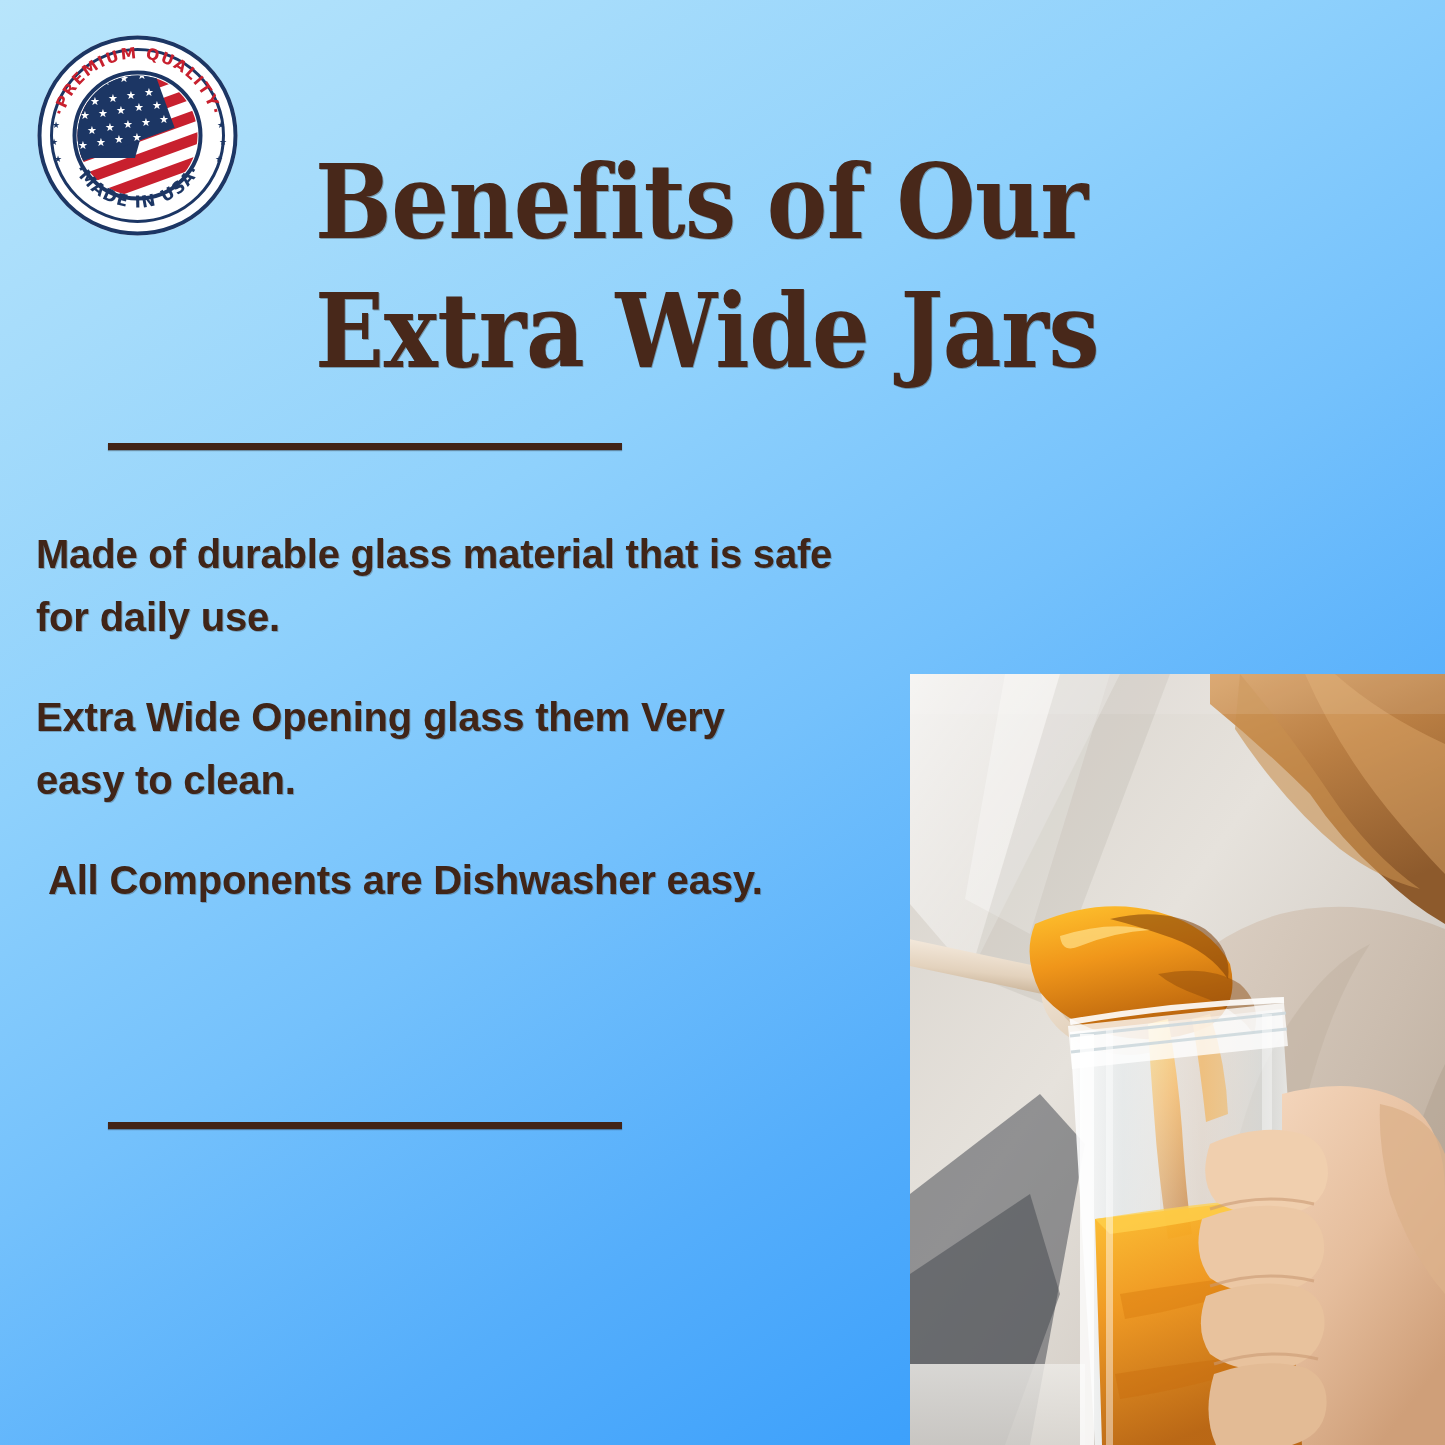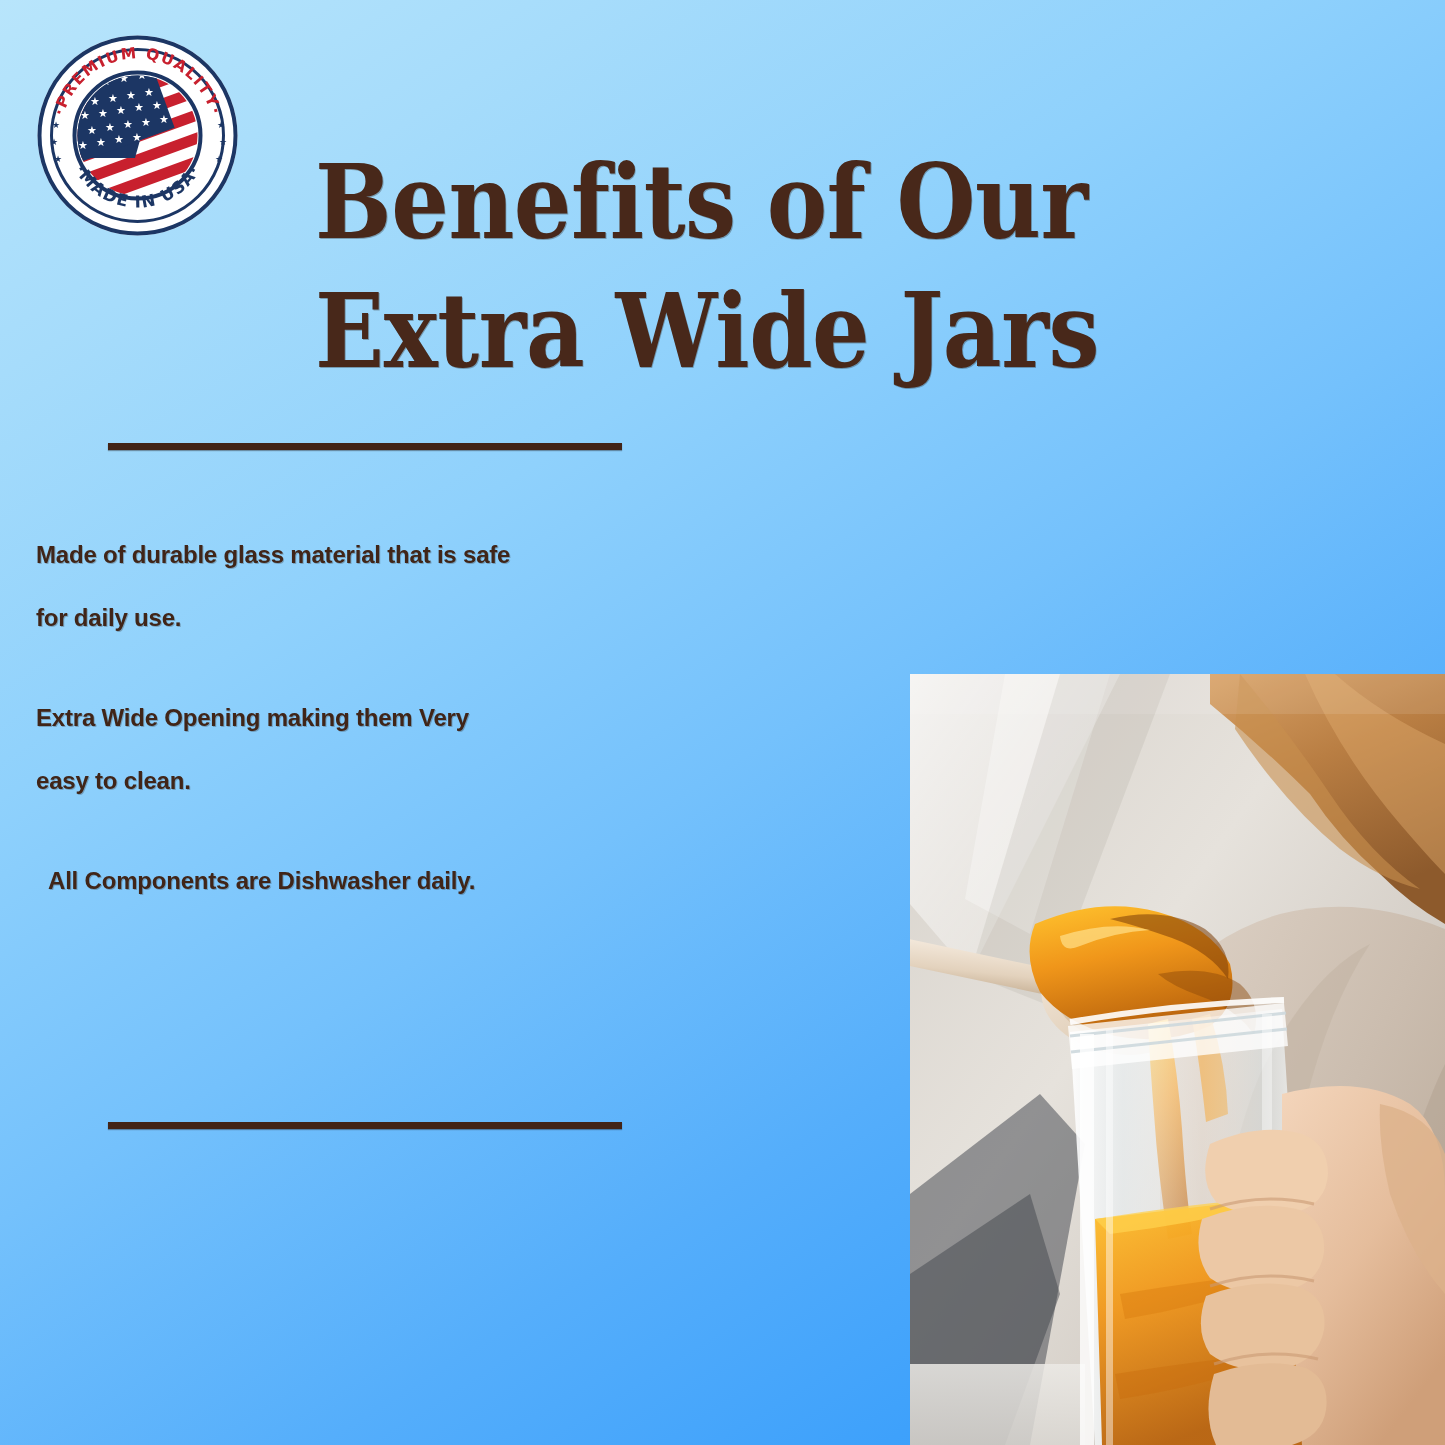--- a/index.html
+++ b/index.html
@@ -72,21 +72,21 @@
   
   #benefits {
     position: absolute;
     left: 36px;
     top: 523px;
     width: 880px;
   }
   .benefit {
     font-family: "Liberation Sans", sans-serif;
     font-weight: 700;
-    font-size: 24px;
+    font-size: 40px;
     line-height: 63px;
     color: #402518;
     letter-spacing: -0.2px;
     text-shadow: 1px 1px 0 rgba(30,15,8,0.25);
     margin: 0 0 37px 0;
     white-space: pre-line;
   }
   .benefit.last {
     padding-left: 12px;
     margin-bottom: 0;
@@ -188,23 +188,23 @@
   </div>
 
   <h1 id="title">Benefits of Our
 Extra Wide Jars</h1>
 
   <div class="divider" id="divider-top"></div>
 
   <div id="benefits">
     <p class="benefit">Made of durable glass material that is safe
 for daily use.</p>
-    <p class="benefit">Extra Wide Opening making them Very
+    <p class="benefit">Extra Wide Opening glass them Very
 easy to clean.</p>
-    <p class="benefit last">All Components are Dishwasher daily.</p>
+    <p class="benefit last">All Components are Dishwasher easy.</p>
   </div>
 
   <div class="divider" id="divider-bottom"></div>
 
   <div id="photo">
     <svg viewBox="0 0 535 771" xmlns="http://www.w3.org/2000/svg" aria-hidden="true">
       <defs>
         <linearGradient id="wallG" x1="0" y1="0" x2="1" y2="1">
           <stop offset="0%" stop-color="#d7d2cb"></stop>
           <stop offset="40%" stop-color="#e6e2dc"></stop>

